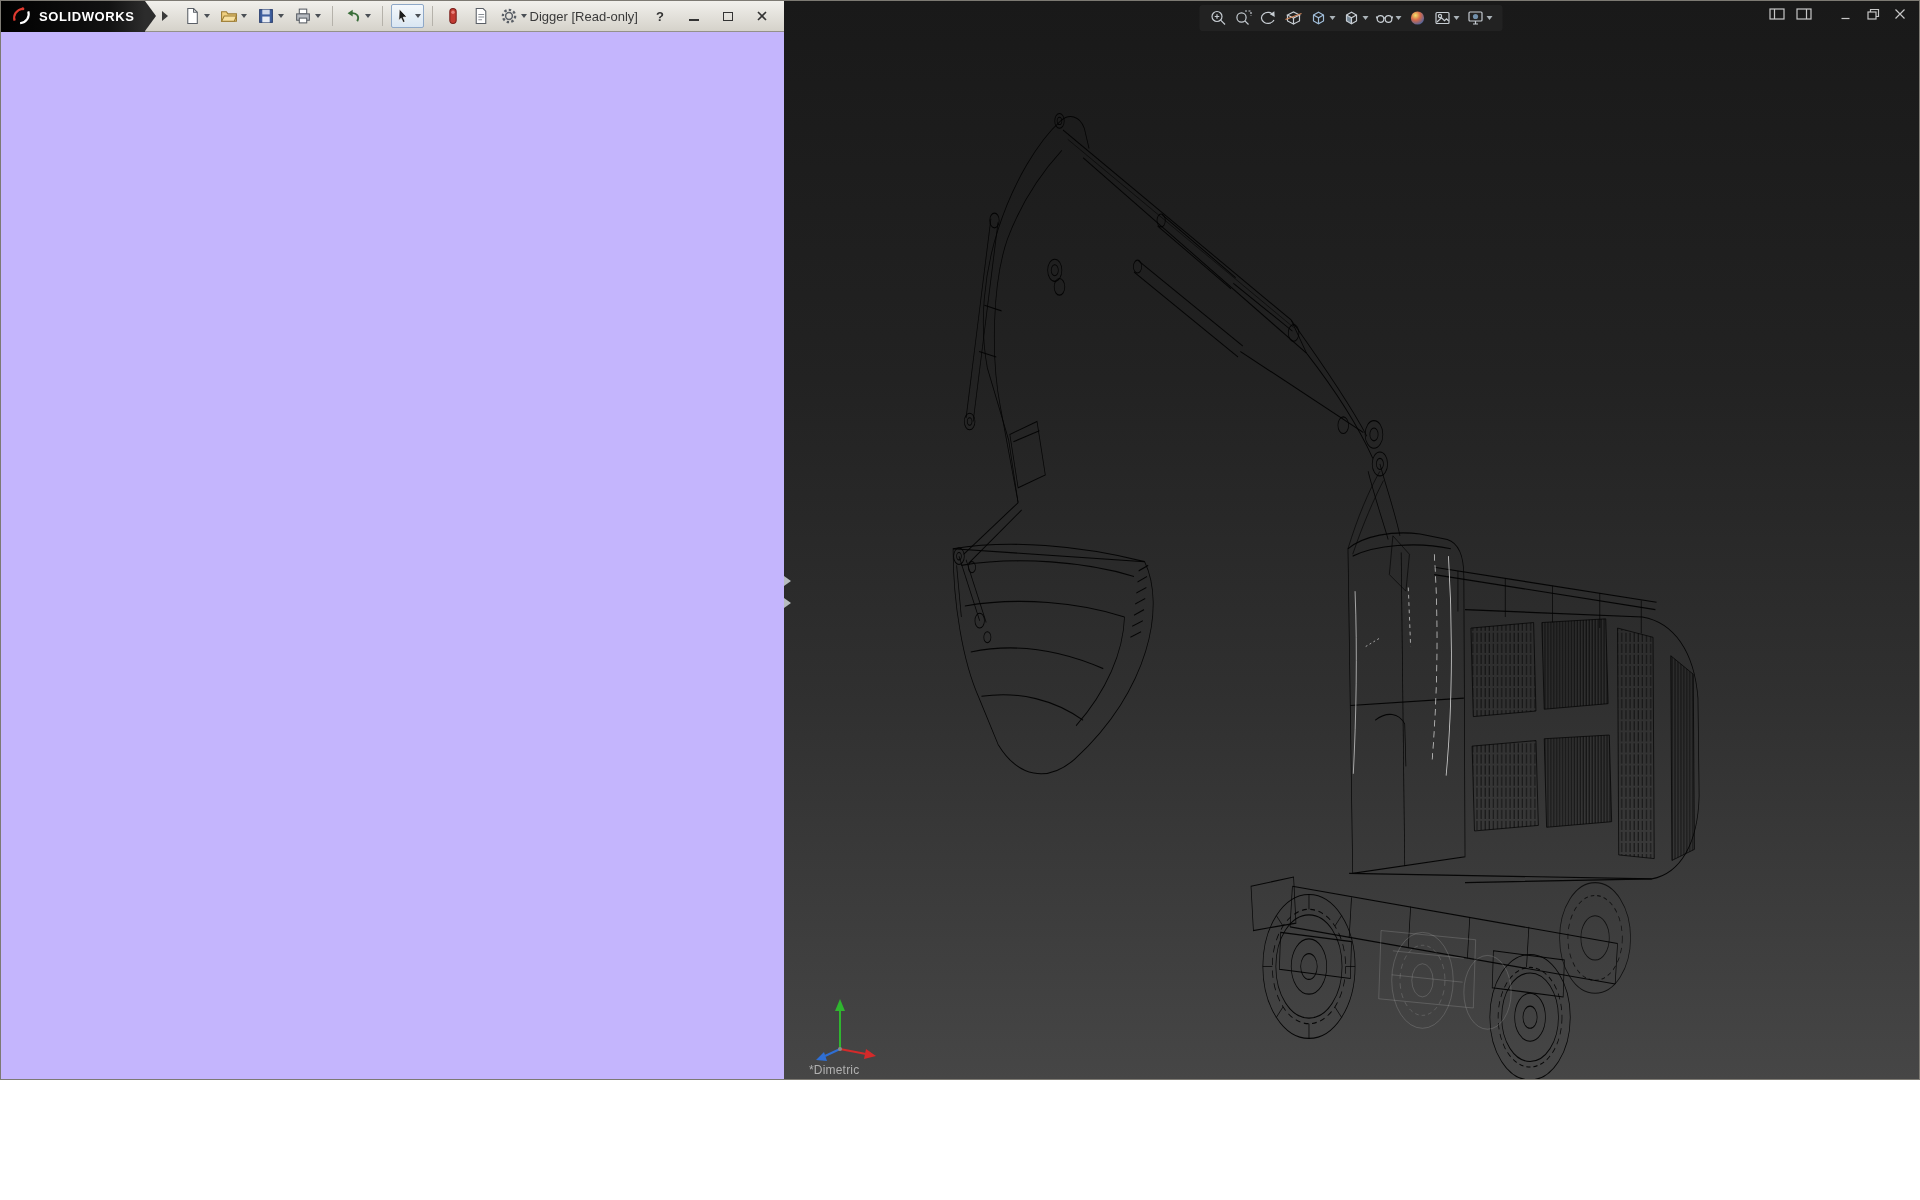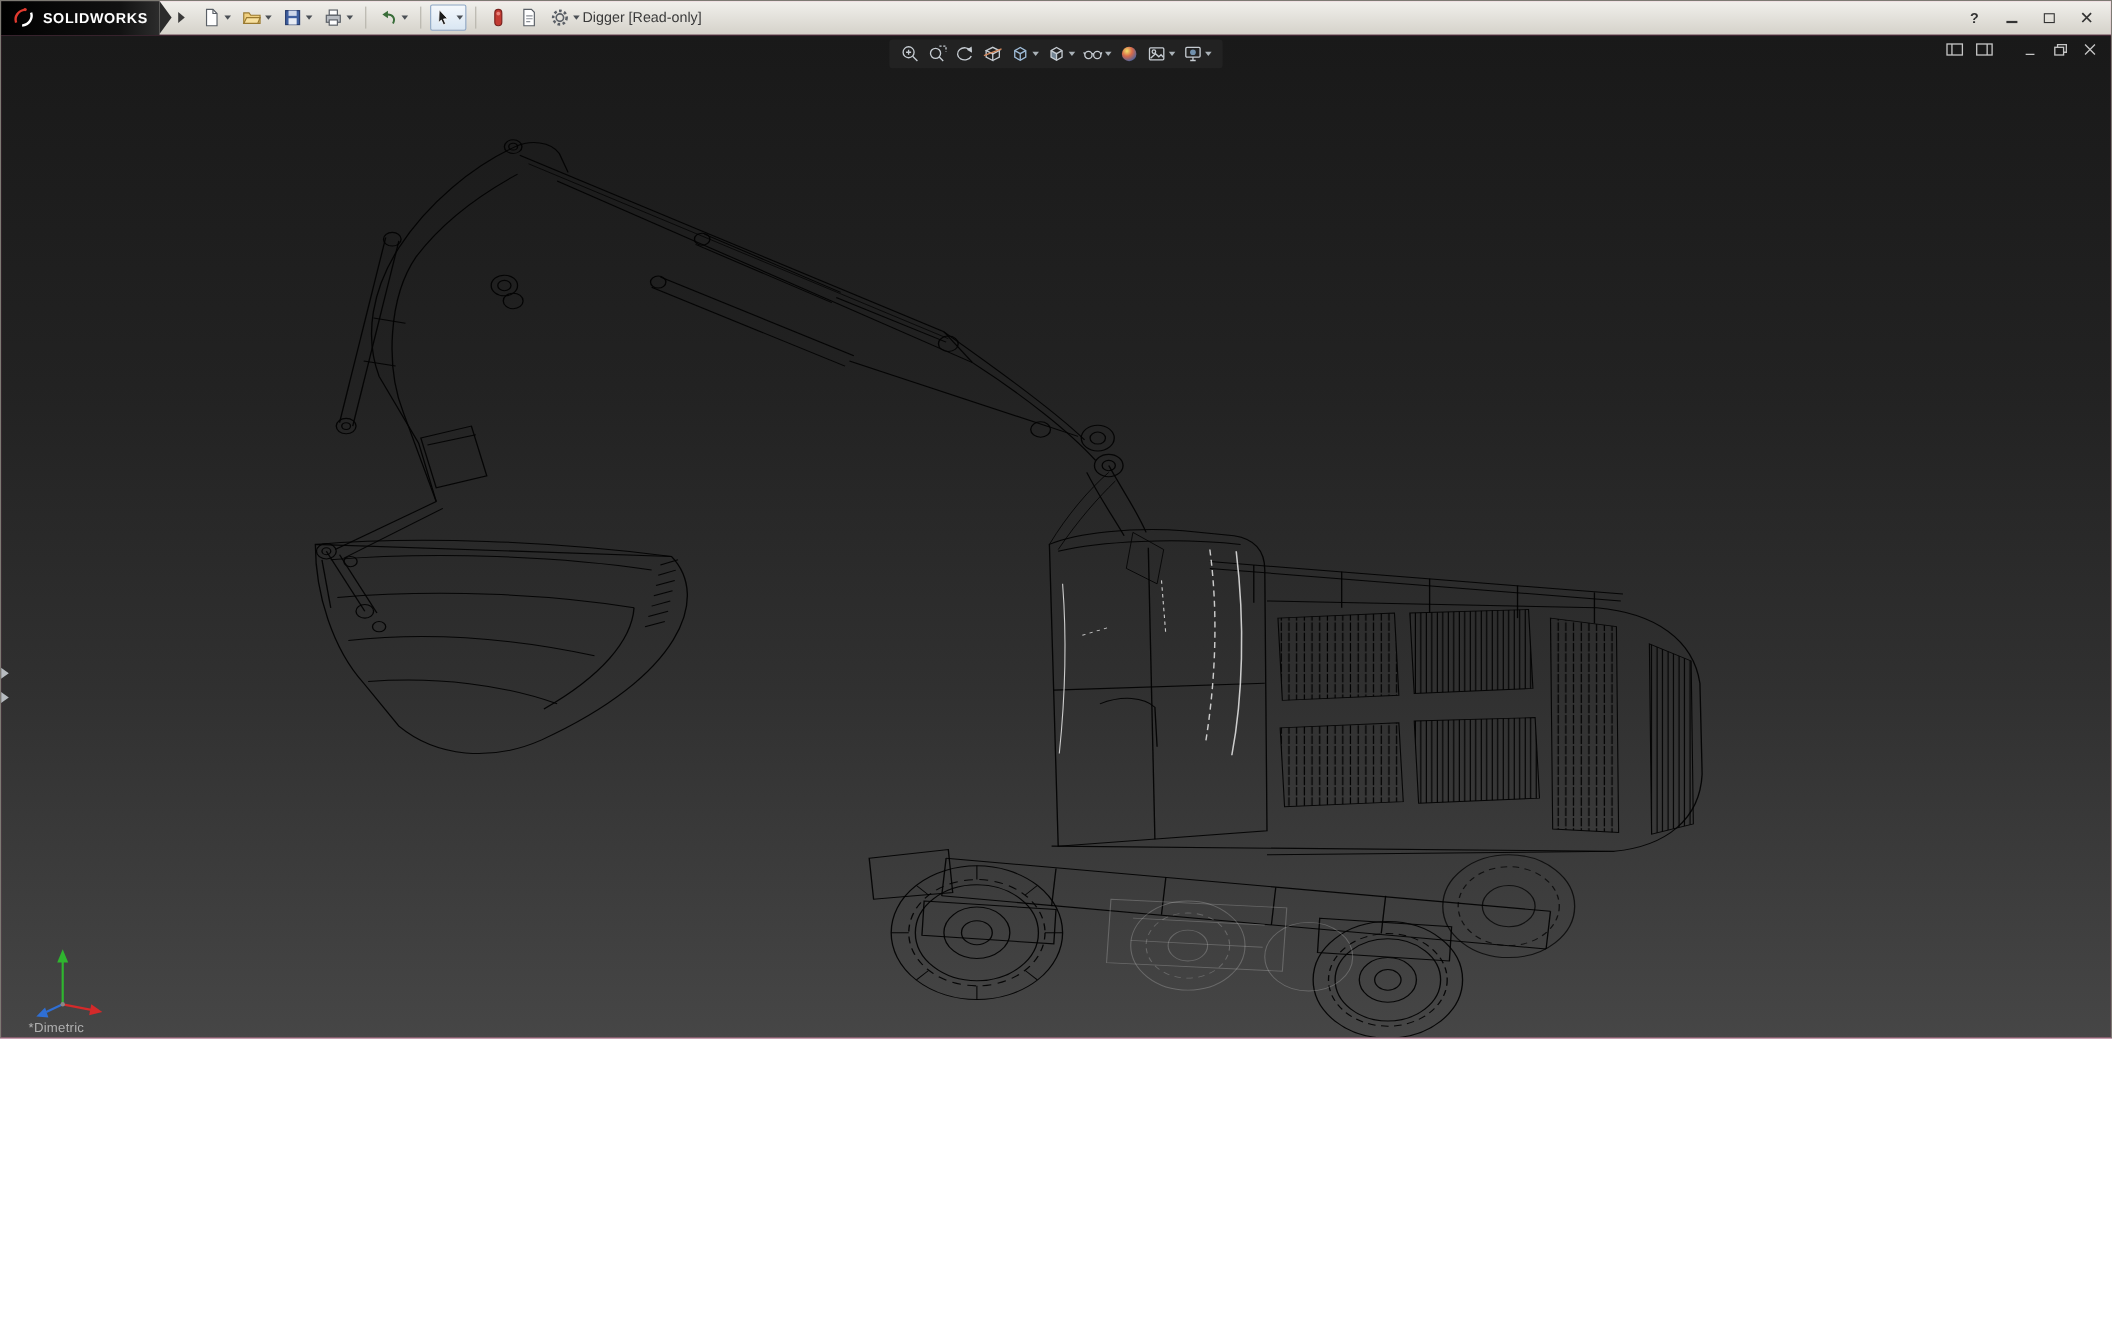--- a/index.html
+++ b/index.html
@@ -3,21 +3,21 @@
 <meta charset="utf-8">
 <style>
   :root{
     --titlebar-top:#f1f0ec; --titlebar-bottom:#d5d2ca; --logo-bg:#101010;
     --viewport-top:#191919; --viewport-bottom:#464646;
     --wireframe:#030303; --highlight:#dedede;
     --triad-x:#d42a2a; --triad-y:#2fb52f; --triad-z:#2f6fd4;
   }
   *{margin:0;padding:0;box-sizing:border-box}
   html,body{width:1920px;height:1200px;overflow:hidden;font-family:"Liberation Sans",sans-serif}
-  .app{width:1920px;height:944px;display:flex;flex-direction:column;border:1px solid #7d7a73;background:#ec4899}
+  .app{width:1920px;height:1080px;display:flex;border:1px solid #7d7a73;background:#c4b5fd}
 
   
   .titlebar{height:31px;flex:0 0 31px;display:flex;align-items:center;
     background:linear-gradient(var(--titlebar-top),var(--titlebar-bottom));
     border-bottom:1px solid #94918a;position:relative}
   .logo{height:31px;display:flex;align-items:center;gap:7px;padding:0 10px 0 9px;
     background:linear-gradient(90deg,#000 0%,#121212 75%,#2c2c2c 100%)}
   .logo-edge{width:0;height:0;border-top:15.5px solid transparent;border-bottom:15.5px solid transparent;border-left:11px solid #2c2c2c}
   .logo-text{color:#fff;font-weight:bold;font-size:13px;letter-spacing:.6px}
   .menu-arrow{width:0;height:0;border-top:5px solid transparent;border-bottom:5px solid transparent;border-left:6px solid #3a3a3a;margin:0 10px 0 6px;cursor:pointer}

